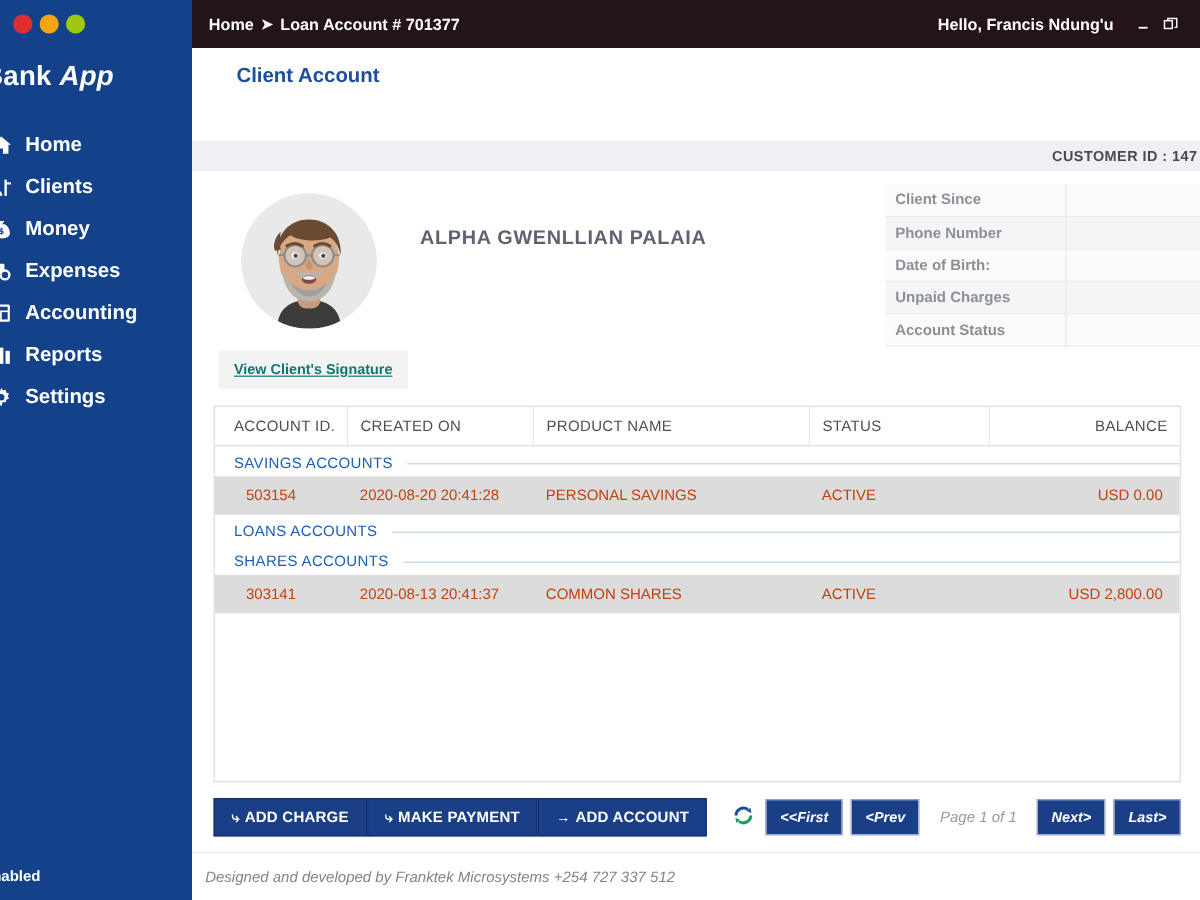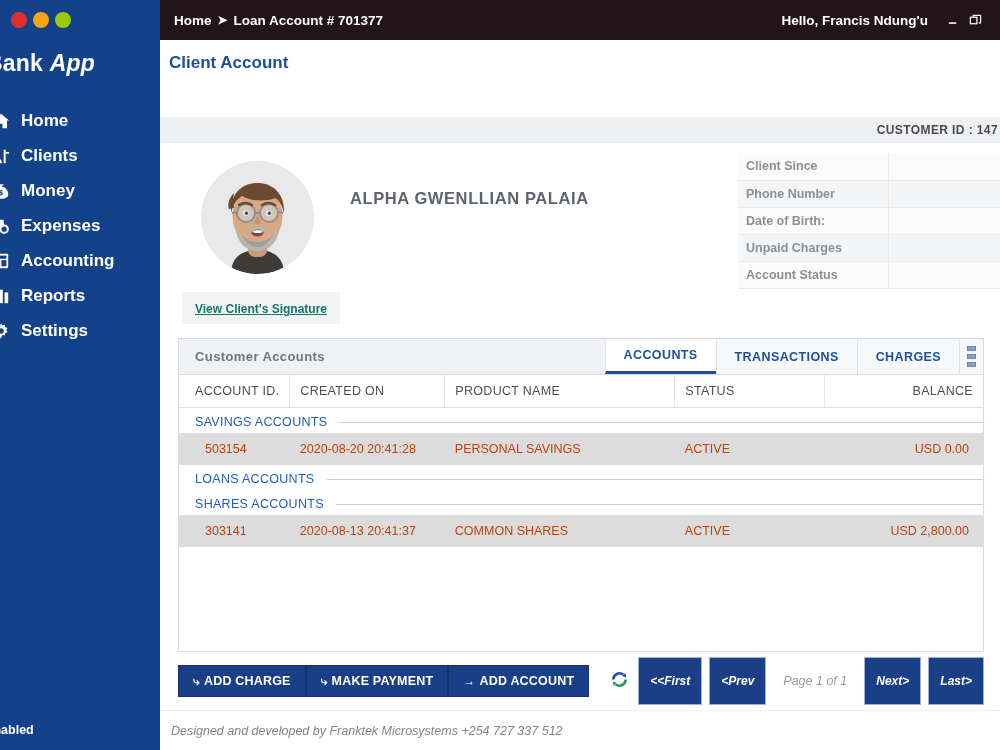--- a/index.html
+++ b/index.html
@@ -119,21 +119,21 @@
     cursor: pointer;
     color: #ffffff;
   }
 
   
   .page-title-bar {
     height: 45px;
     flex: 0 0 45px;
     display: flex;
     align-items: center;
-    padding-left: 9px;
+    padding-left: 37px;
     background: #ffffff;
   }
   .page-title {
     font-size: 17px;
     font-weight: bold;
     color: #1c4f9c;
   }
 
   
   .custid-bar {
@@ -397,21 +397,21 @@
     justify-content: center;
     cursor: pointer;
     background: transparent;
     border: none;
     padding: 0;
   }
   .pg-btn {
     background: #1b3f87;
     color: #ffffff;
     border: 1px solid #9fb0cd;
-    height: 48px;
+    height: 30px;
     min-width: 54px;
     padding: 0 11px;
     font-size: 12px;
     font-style: italic;
     font-weight: bold;
     display: inline-flex;
     align-items: center;
     justify-content: center;
     cursor: pointer;
     white-space: nowrap;
@@ -650,41 +650,20 @@
           <tr>
             <td class="lbl">Account Status</td>
             <td class="val"></td>
           </tr>
         </tbody>
       </table>
     </div>
 
     <div class="panel">
 
-      <div class="panel-head">
-        <div class="panel-title">Customer Accounts</div>
-        <div class="tabs">
-          <div class="tab active">
-            <span>ACCOUNTS</span>
-          </div>
-          <div class="tab">
-            <span>TRANSACTIONS</span>
-          </div>
-          <div class="tab">
-            <span>CHARGES</span>
-          </div>
-          <div class="tab-more">
-            <span class="kebab">
-                <i></i>
-                <i></i>
-                <i></i>
-              </span>
-          </div>
-        </div>
-      </div>
 
       <div class="tbl-wrap">
         <table class="acct">
           <thead>
             <tr>
               <th class="c-id">ACCOUNT ID.</th>
               <th class="c-date">CREATED ON</th>
               <th class="c-prod">PRODUCT NAME</th>
               <th class="c-stat">STATUS</th>
               <th class="c-bal">BALANCE</th>

